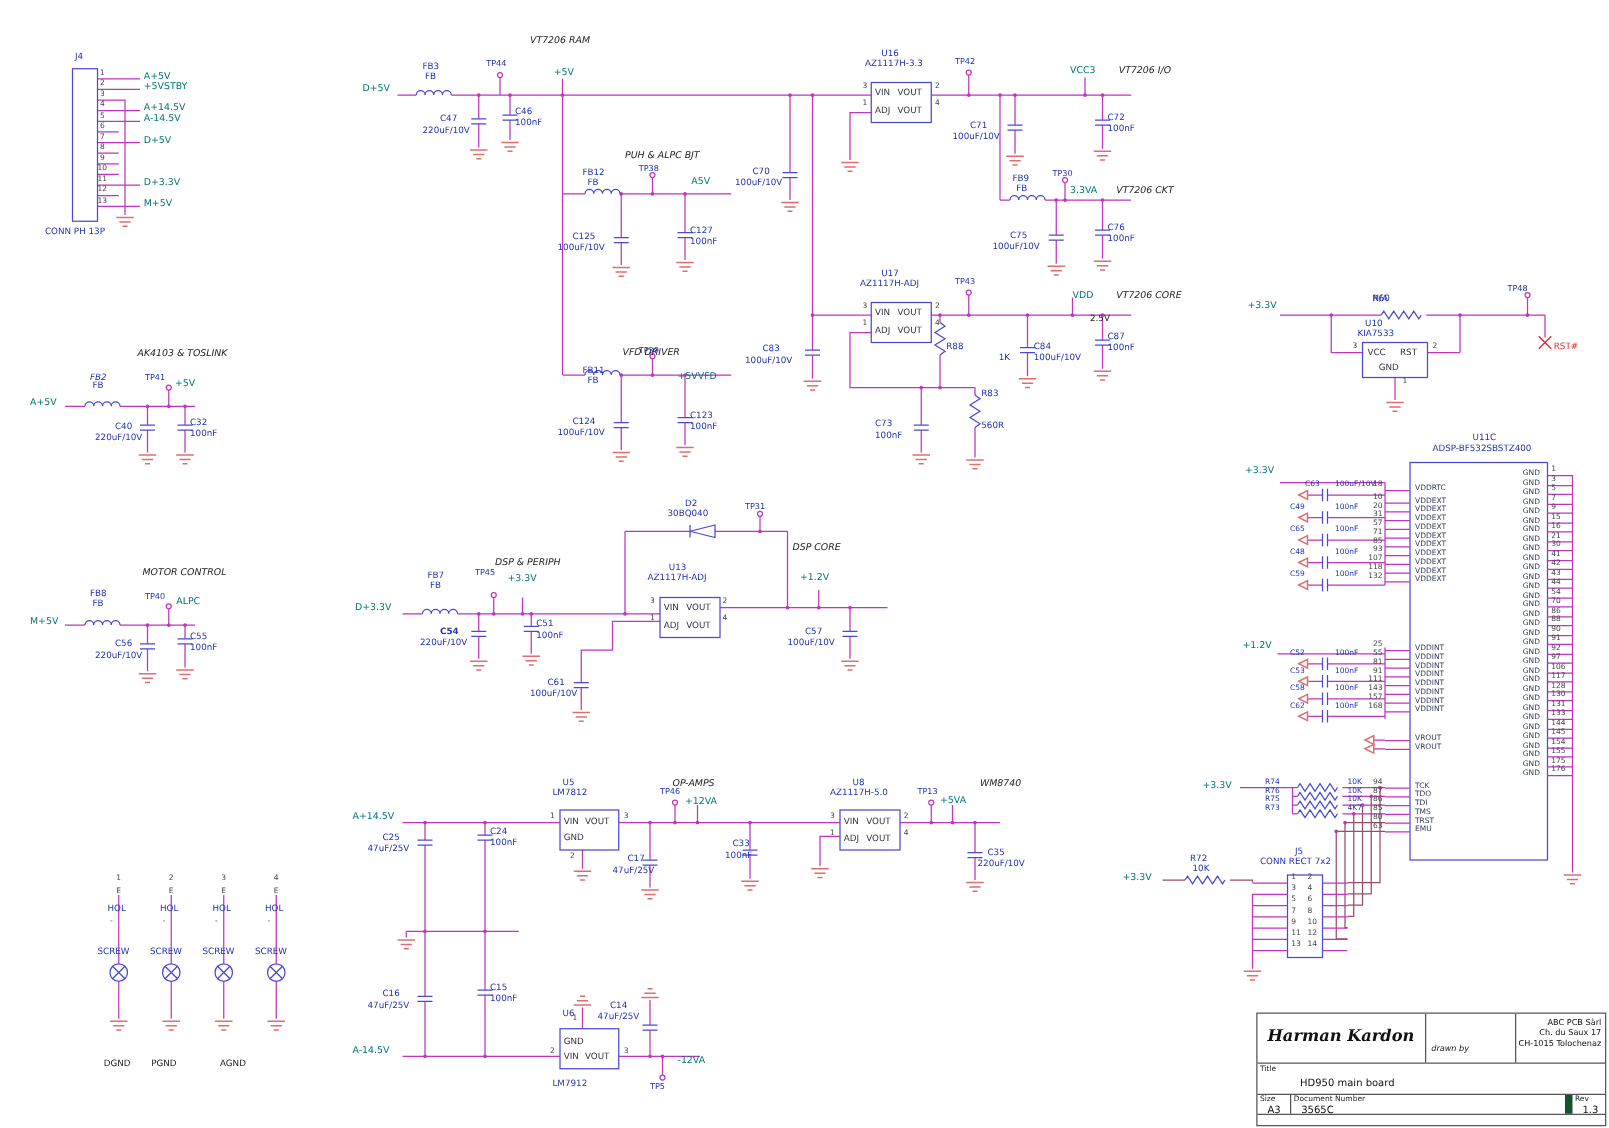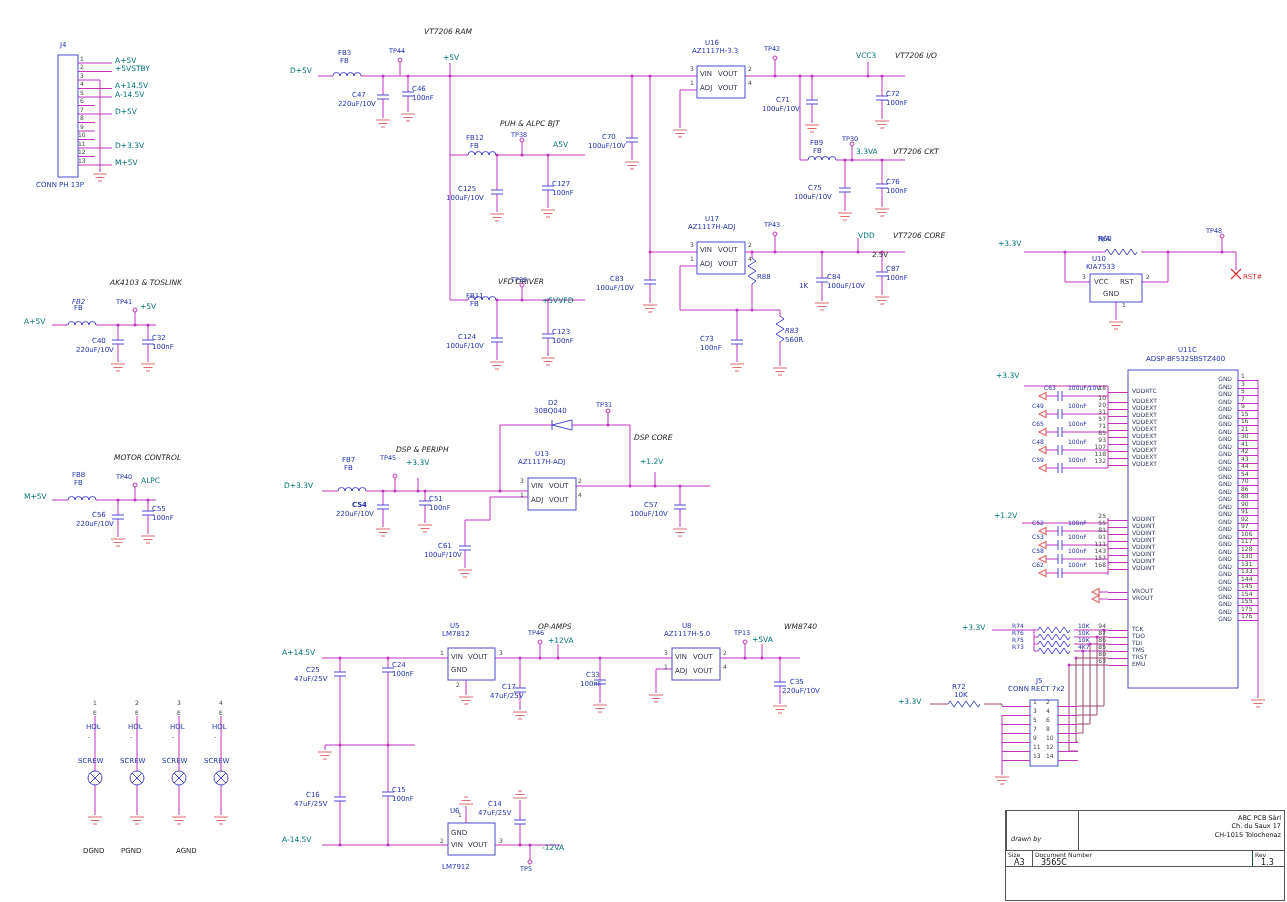--- a/index.html
+++ b/index.html
@@ -36,21 +36,21 @@
               font-size:13px;padding:11px 0 0 8px;}
   .tb-drawn{width:72px;border-left:1px solid #555;font-size:6.5px;font-style:italic;padding:24px 0 0 4px;}
   .tb-vendor{flex:1;border-left:1px solid #555;font-size:6.5px;text-align:right;padding:3px 3px 0 0;line-height:1.3;}
   .tb-row-title{height:25px;border-bottom:1px solid #555;position:relative;}
   .tb-lab{font-size:6px;color:#222;}
   .tb-row-title .tb-lab{position:absolute;left:2px;top:1px;}
   .tb-title{position:absolute;left:34px;top:11px;font-size:8px;}
   .tb-row-bottom{height:16px;border-bottom:1px solid #555;display:flex;}
   .tb-size{width:26px;position:relative;}
   .tb-doc{flex:1;border-left:1px solid #555;position:relative;}
-  .tb-rev{width:32px;border-left:1px solid #14532d;position:relative;}
+  .tb-rev{width:32px;border-left:6px solid #14532d;position:relative;}
   .tb-cell-lab{position:absolute;left:2px;top:0;font-size:6px;color:#222;}
   .tb-cell-val{position:absolute;left:8px;top:7px;font-size:8px;}
   .tb-row-last{height:7px;}
 </style>
 </head>
 <body>
 
 <div id="schematic">
 
   <svg id="wires-svg" width="1287" height="902" viewBox="0 0 1287 902">
@@ -217,26 +217,31 @@
       <use href="#arl" x="1039" y="559"></use>
       <use href="#arl" x="1039" y="573"></use>
     <use href="#arl" x="1092" y="592"></use>
       <use href="#arl" x="1092" y="599"></use>
 
     <path class="rx" d="M1231 269 L1241 279 M1241 269 L1231 279"></path>
   </svg>
 
   <div id="titleblock">
     <div class="tb-row-top">
+      <div class="tb-company">Harman Kardon</div>
       <div class="tb-drawn">drawn by</div>
       <div class="tb-vendor">
         <div>ABC PCB Sàrl</div>
         <div>Ch. du Saux 17</div>
         <div>CH-1015 Tolochenaz</div>
       </div>
+    </div>
+    <div class="tb-row-title">
+      <span class="tb-lab">Title</span>
+      <div class="tb-title">HD950 main board</div>
     </div>
     <div class="tb-row-bottom">
       <div class="tb-size">
         <span class="tb-cell-lab">Size</span>
         <div class="tb-cell-val">A3</div>
       </div>
       <div class="tb-doc">
         <span class="tb-cell-lab">Document Number</span>
         <div class="tb-cell-val">3565C</div>
       </div>
@@ -386,21 +391,21 @@
     <span class="lb ref" style="left: 610px; top: 276px;">C83</span>
     <span class="lb val" style="left: 596px; top: 285px;">100uF/10V</span>
     <span class="lb ref" style="left: 757px; top: 274px;">R88</span>
     <span class="lb val" style="left: 759px; top: 283px; margin-left: 40px;">1K</span>
     <span class="lb ref" style="left: 827px; top: 274px;">C84</span>
     <span class="lb val" style="left: 827px; top: 283px;">100uF/10V</span>
     <span class="lb ref" style="left: 886px; top: 266px;">C87</span>
     <span class="lb val" style="left: 886px; top: 275px;">100nF</span>
     <span class="lb ref" style="left: 700px; top: 336px;">C73</span>
     <span class="lb val" style="left: 700px; top: 345px;">100nF</span>
-    <span class="lb ref" style="left: 785px; top: 328px; font-style: italic;">R83</span>
+    <span class="lb ref" style="left: 785px; top: 312px;">R83</span>
     <span class="lb val" style="left: 785px; top: 337px;">560R</span>
     <span class="lb sec" style="left: 396px; top: 446px;">DSP &amp; PERIPH</span>
     <span class="lb sec" style="left: 634px; top: 434px;">DSP CORE</span>
     <span class="lb net" style="left: 284px; top: 482px;">D+3.3V</span>
     <span class="lb ref" style="left: 342px; top: 457px;">FB7</span>
     <span class="lb ref" style="left: 344px; top: 465px;">FB</span>
     <span class="lb tp" style="left: 380px; top: 455px;">TP45</span>
     <span class="lb net" style="left: 406px; top: 459px;">+3.3V</span>
     <span class="lb ref" style="left: 548px; top: 400px;">D2</span>
     <span class="lb ref" style="left: 534px; top: 408px;">30BQ040</span>

